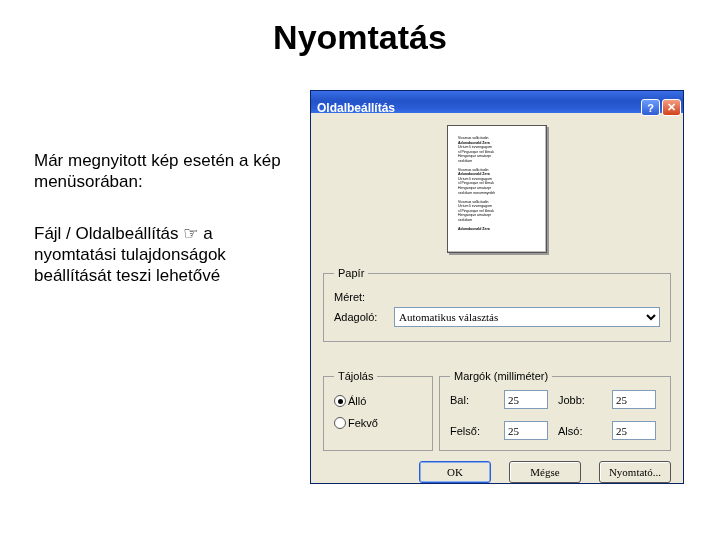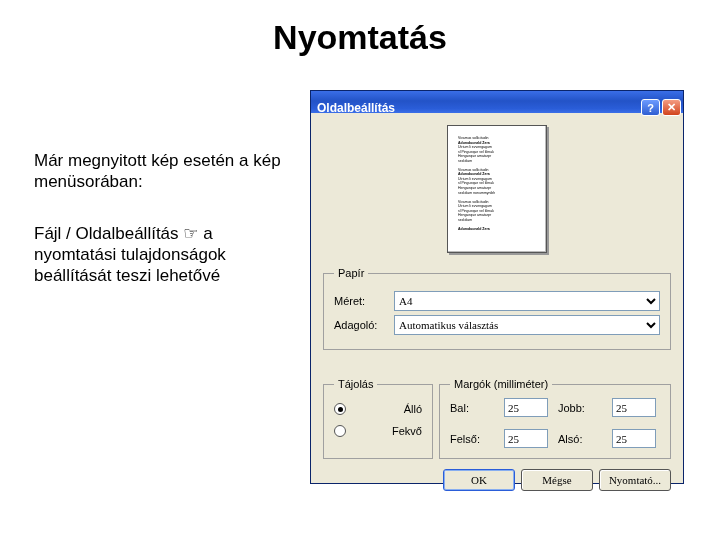--- a/index.html
+++ b/index.html
@@ -97,34 +97,34 @@
     height:20px;
     font-family: Tahoma; font-size:11px;
     background:#fff;
     border:1px solid #7f9db9;
   }
 
   .lower {
     display:flex; gap:6px; margin-top:22px;
   }
   .lower fieldset { flex:1; }
-  .radio-row { display:flex; align-items:center; gap:22px; margin:5px 0 10px 0;justify-content:space-between; }
+  .radio-row { display:flex; align-items:center; gap:2px; margin:5px 0 10px 0; }
   .radio { width:12px;height:12px;border:1px solid #555;border-radius:50%;background:#fff;display:inline-flex;align-items:center;justify-content:center;}
   .radio .dot{width:5px;height:5px;border-radius:50%;background:#000;}
 
   .margin-grid { display:grid; grid-template-columns: 42px 42px 42px 42px; row-gap:8px; column-gap:6px; align-items:center;gap:12px; }
   .margin-grid label { font-size:11px; }
   input.num {
     width:44px; height:19px;
     font-family:Tahoma; font-size:11px;
     border:1px solid #7f9db9; background:#fff;
     padding:1px 3px;
   }
 
-  .btn-row { display:flex; justify-content:flex-end; gap:6px; margin-top:10px; }
+  .btn-row { display:flex; justify-content:flex-end; gap:18px; margin-top:10px; }
   button.xp {
     width:72px; height:22px;
     font-family:Tahoma; font-size:11px;
     background:#ece9d8;
     border:1px solid #555;
     border-radius:3px;
     box-shadow: inset 1px 1px 0 #fff;
     cursor:pointer;
   }
   button.xp.default { border:1px solid #2a5dd8; box-shadow: 0 0 0 1px #88aef0 inset, inset 1px 1px 0 #fff; }
@@ -151,23 +151,20 @@
     <div class="preview-wrap">
       <div class="preview-page">
         Vivamus sollicitudin<br><b>Adumducnald Zera</b><br>Utrium li evvengagum<br>sl Pingueque vel klrnak<br>Hengueque amatarpr<br>sed diam<br><br>Vivamus sollicitudin<br><b>Adumducnald Zera</b><br>Utrium li evvengagum<br>sl Pingueque vel klrnak<br>Hengueque amatarpr<br>sed diam nonummynibh<br><br>Vivamus sollicitudin<br>Utrium li evvengagum<br>sl Pingueque vel klrnak<br>Hengueque amatarpr<br>sed diam<br><br><b>Adumducnald Zera</b>
       </div>
     </div>
 
     <fieldset>
       <legend>Papír</legend>
       <div class="row">
         <label class="k">Méret:</label>
-        <select class="xp">
-          <option>A4</option>
-        </select>
       </div>
       <div class="row">
         <label class="k">Adagoló:</label>
         <select class="xp">
           <option>Automatikus választás</option>
         </select>
       </div>
     </fieldset>
 
     <div class="lower">

